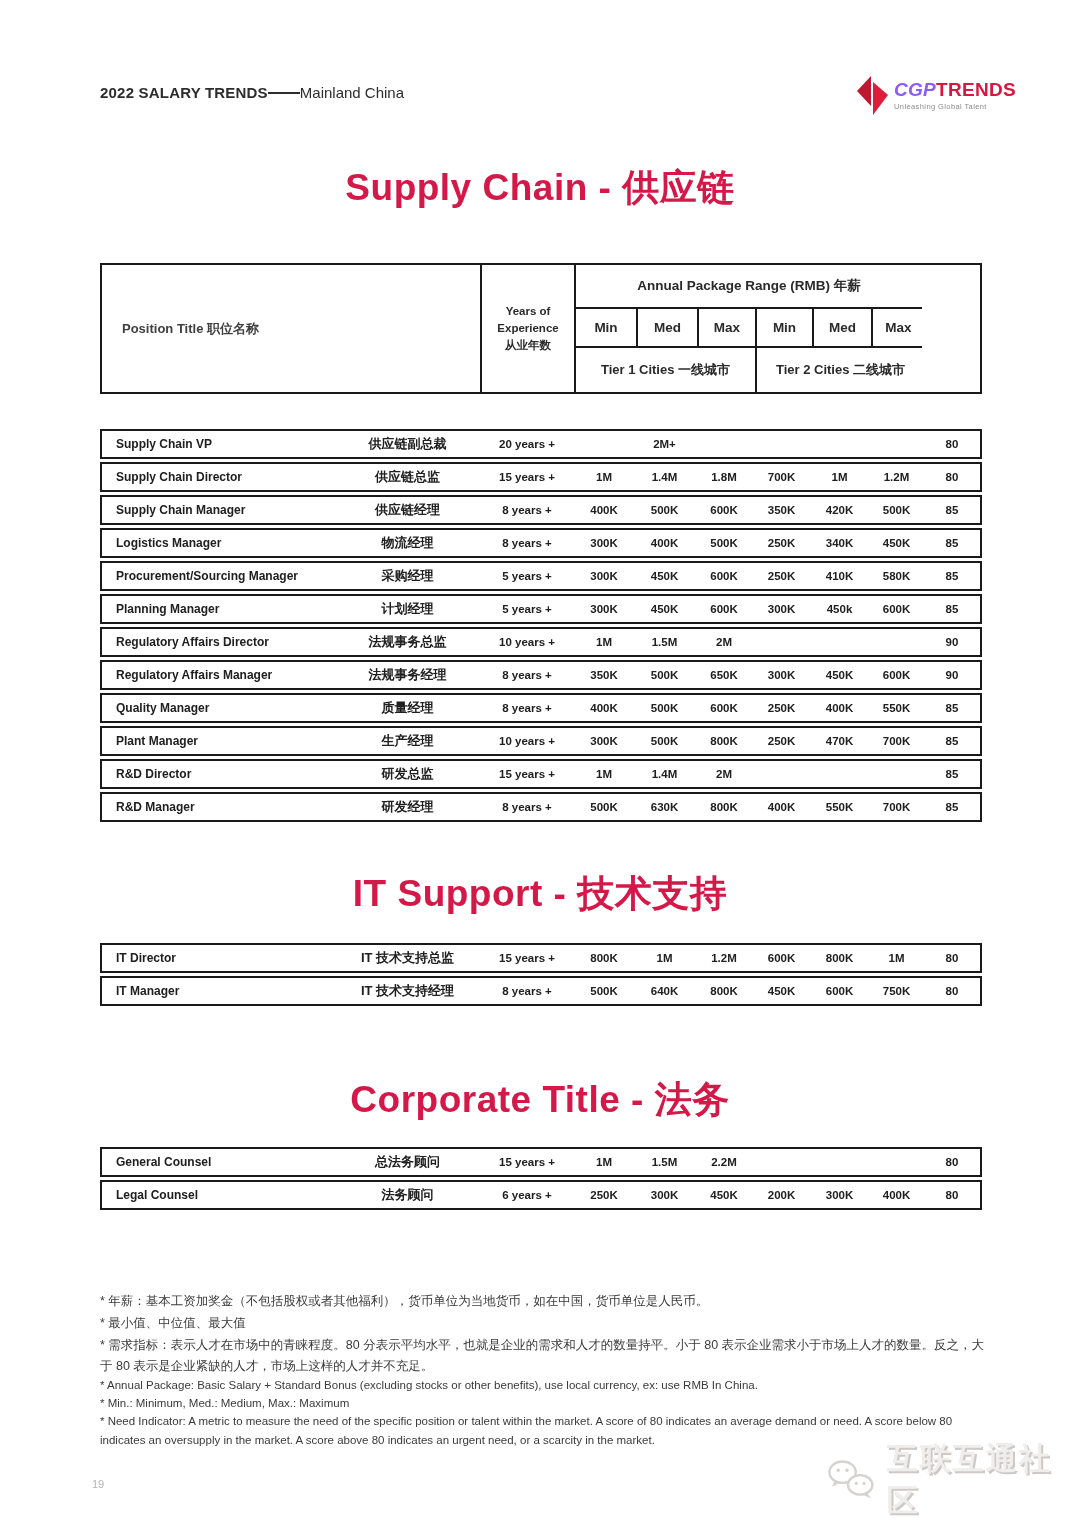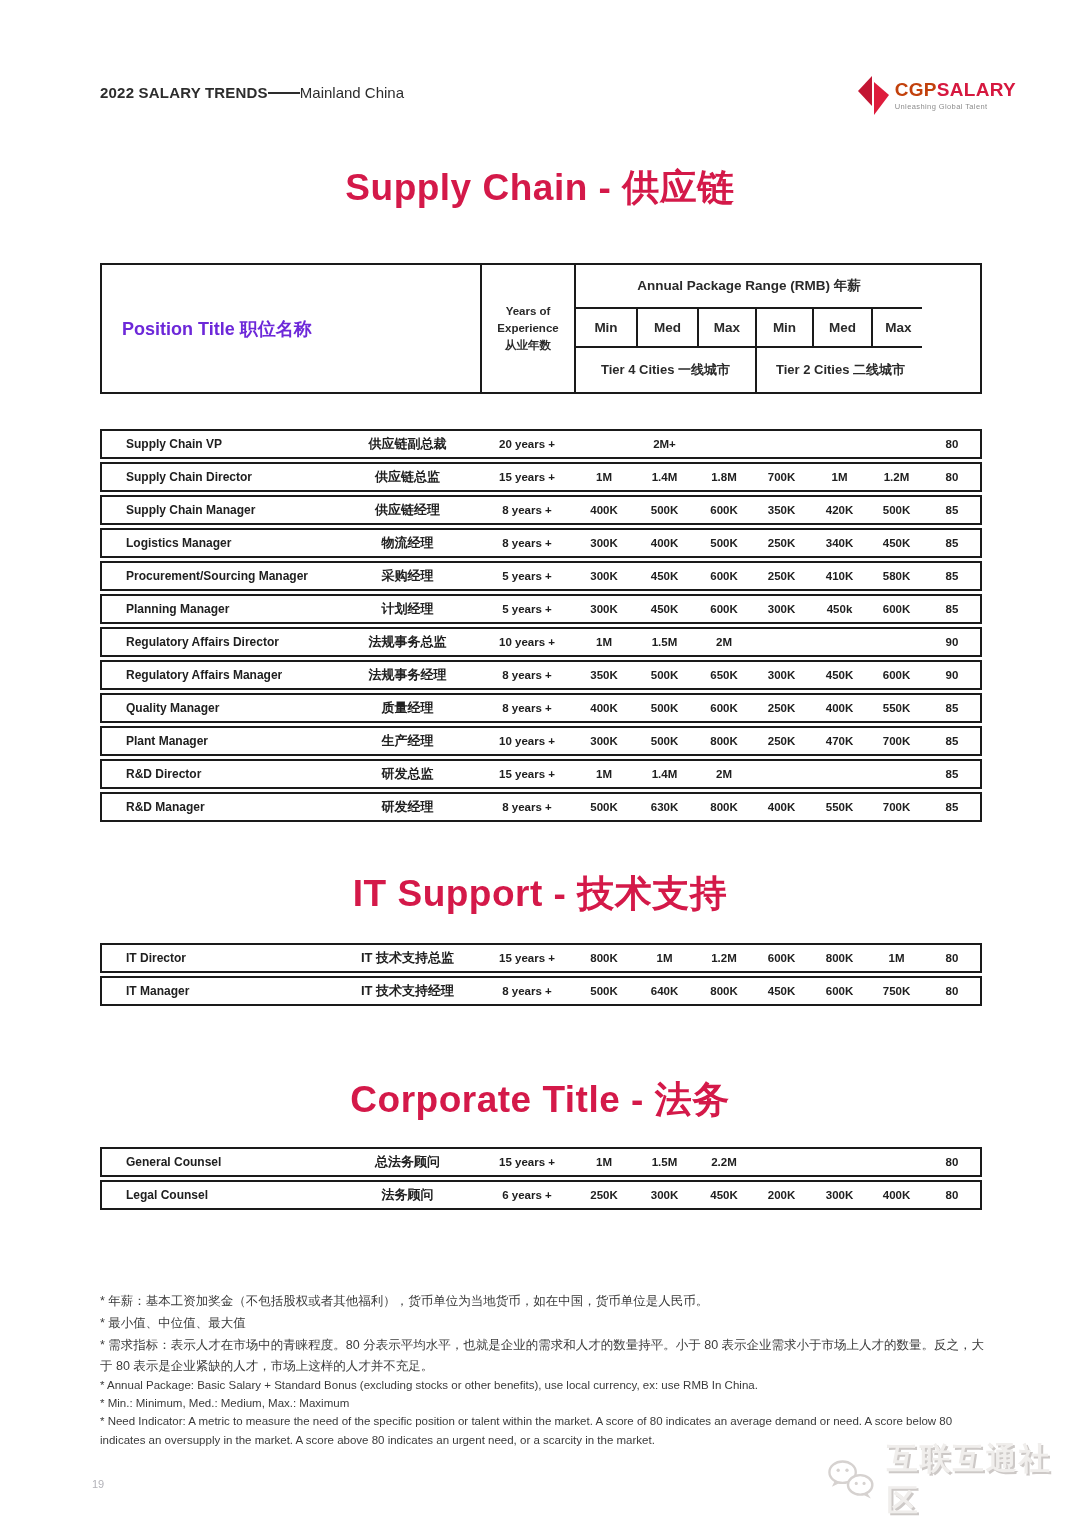--- a/index.html
+++ b/index.html
@@ -18,36 +18,36 @@
   .doc-header-left {
     position:absolute; top:84px; left:100px; display:flex; align-items:center; gap:0;
     font-size:15px; color:#2d2d2d;
   }
   .brand-title { font-weight:700; letter-spacing:0.2px; }
   .dash-line { width:32px; height:2px; background:#2d2d2d; }
   .brand-region { font-weight:500; }
   .logo { position:absolute; top:74px; right:64px; display:flex; align-items:flex-start; gap:5px; }
   .logo-text-wrap { display:flex; flex-direction:column; padding-top:6px; }
   .logo-name { font-size:19px; font-weight:800; letter-spacing:0.3px; line-height:20px; }
-  .logo-name .n1 { color:#c2410c; }
+  .logo-name .n1 { color:#8b5cf6;font-style:italic; }
   .logo-name .n2 { color:#d6183f; }
   .logo-tagline { font-size:7.5px; color:#8d8d8d; letter-spacing:0.4px; margin-top:2px; }
   
   .section-title {
     position:absolute; left:0; width:1080px; text-align:center;
     font-size:37px; line-height:44px; font-weight:800; color:#d41949; letter-spacing:0.5px;
   }
   .t1 { top:166px; } .t2 { top:872px; } .t3 { top:1078px; }
   
   .tbl-header {
     position:absolute; top:263px; left:100px; width:882px; height:131px;
     border:2px solid #1a1a1a; display:flex; background:#fff;
   }
   .th-pos { width:378px; display:flex; align-items:center; padding-left:20px;
-    font-size:18px; font-weight:700; color:#6d28d9; }
+    font-size:13px; font-weight:700; color:#404040; }
   .th-years { width:94px; border-left:2px solid #1a1a1a; display:flex; flex-direction:column;
     justify-content:center; align-items:center; text-align:center;
     font-size:11.5px; font-weight:700; line-height:1.5; color:#2a2a2a; }
   .th-pkg { width:348px; border-left:2px solid #1a1a1a; display:flex; flex-direction:column; }
   .th-apr { height:42px; display:flex; align-items:center; justify-content:center;
     font-size:13.5px; font-weight:700; color:#2a2a2a; }
   .th-mmm { height:41px; border-top:2px solid #1a1a1a; border-bottom:2px solid #1a1a1a;
     display:grid; grid-template-columns:60px 61px 58px 57px 59px 53px; }
   .th-mmm > div { display:flex; align-items:center; justify-content:center;
     font-size:13.5px; font-weight:700; color:#2a2a2a; }
@@ -61,21 +61,21 @@
     font-size:11.5px; font-weight:700; line-height:1.5; color:#2a2a2a; }
   
   .rows { position:absolute; left:100px; width:882px; }
   .rows-1 { top:429px; } .rows-2 { top:943px; } .rows-3 { top:1147px; }
   .data-row {
     height:30px; margin-bottom:3px; border:2px solid #1a1a1a; background:#fff;
     display:grid; grid-template-columns:233px 145px 94px 60px 61px 58px 57px 59px 55px 1fr;
     align-items:center;
   }
   .cell { font-size:11.5px; font-weight:600; text-align:center; color:#202020; white-space:nowrap; }
-  .cell.pos-en { text-align:left; padding-left:24px; font-size:12px; font-weight:700; }
+  .cell.pos-en { text-align:left; padding-left:14px; font-size:12px; font-weight:700; }
   .cell.pos-zh { text-align:center; font-size:13px; font-weight:700; }
   
   .fn { position:absolute; left:100px; width:888px; color:#3a3a3a; }
   .fn-zh { top:1291px; font-size:12.5px; line-height:21.8px; }
   .fn-en { top:1376px; font-size:11.5px; line-height:18.2px; }
   .fn p { margin:0; }
   
   .page-num { position:absolute; left:92px; top:1478px; font-size:11px; color:#b2b2b8; }
   
   .watermark { position:absolute; left:826px; top:1438px; display:flex; align-items:center; gap:10px; }
@@ -97,21 +97,21 @@
     <span class="brand-region">Mainland China</span>
   </div>
 
   <div class="logo">
     <svg width="34" height="42" viewBox="0 0 34 42">
       <polygon points="16,2 2,17 16,32" fill="#c21532"></polygon>
       <polygon points="18,8 33,21 18,41" fill="#de1c3c"></polygon>
     </svg>
     <div class="logo-text-wrap">
       <div class="logo-name">
-        <span class="n1">CGP</span><span class="n2">SALARY</span>
+        <span class="n1">CGP</span><span class="n2">TRENDS</span>
       </div>
       <div class="logo-tagline">Unleashing Global Talent</div>
     </div>
   </div>
 
   <div class="section-title t1">Supply Chain - 供应链</div>
 
   <div class="tbl-header">
     <div class="th-pos">Position Title 职位名称</div>
     <div class="th-years">
@@ -123,21 +123,21 @@
       <div class="th-apr">Annual Package Range (RMB) 年薪</div>
       <div class="th-mmm">
         <div>Min</div>
         <div>Med</div>
         <div>Max</div>
         <div>Min</div>
         <div>Med</div>
         <div>Max</div>
       </div>
       <div class="th-tier">
-        <div>Tier 4 Cities 一线城市</div>
+        <div>Tier 1 Cities 一线城市</div>
         <div>Tier 2 Cities 二线城市</div>
       </div>
     </div>
   </div>
 
   <div class="rows rows-1">
       <div class="data-row">
         <div class="cell pos-en">Supply Chain VP</div>
         <div class="cell pos-zh">供应链副总裁</div>
         <div class="cell">20 years +</div>

